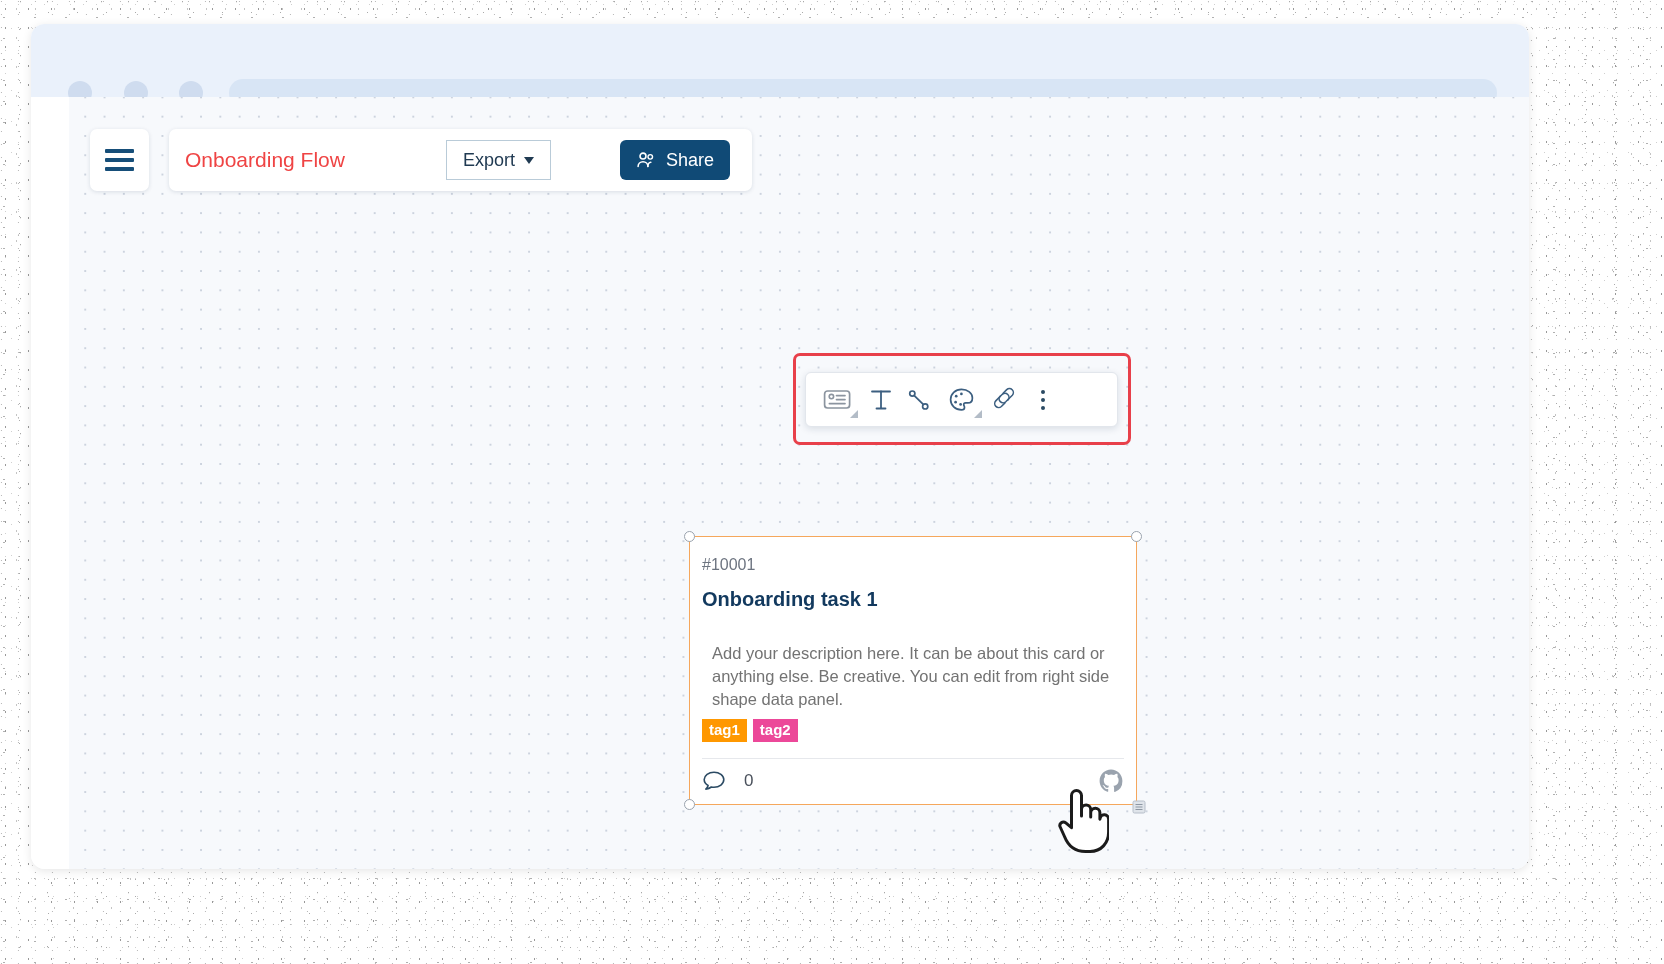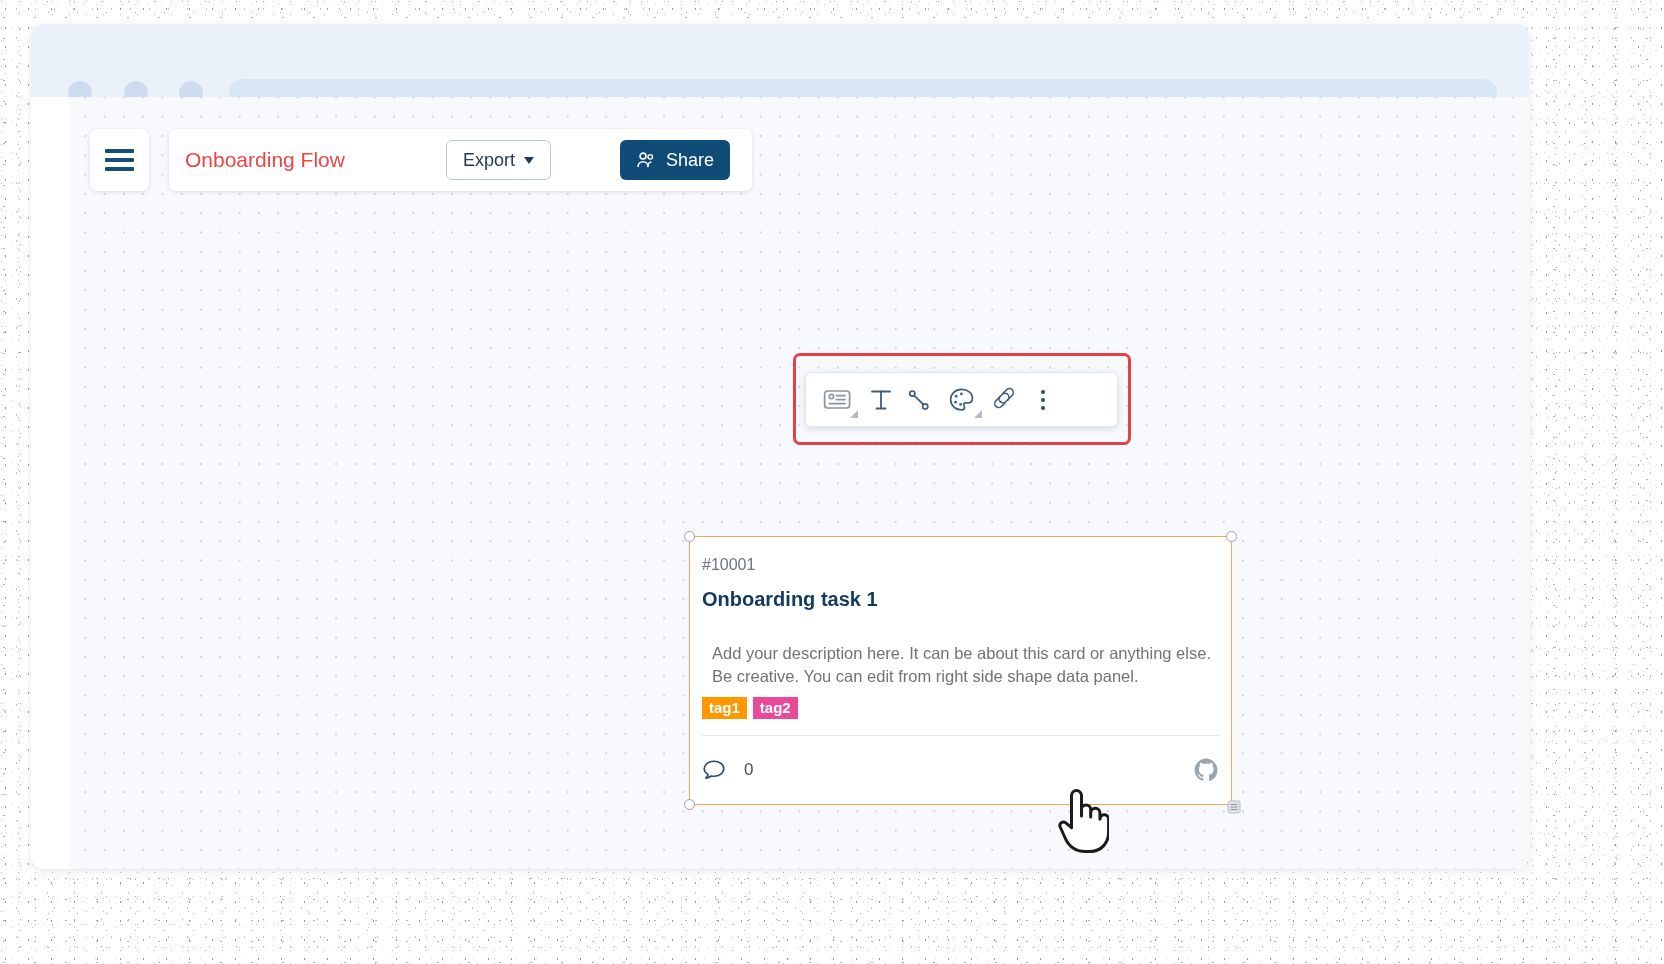--- a/index.html
+++ b/index.html
@@ -104,21 +104,21 @@
   #doc-title {
     margin-left: 16px;
     font-size: 21px; color: #ef4444;
     white-space: nowrap;
   }
   #export-button {
     position: absolute; right: 201px; top: 11px;
     height: 40px; padding: 0 16px;
     background: #ffffff;
     border: 1px solid #b9cbd8;
-    border-radius: 6px;
+    border-radius: 0;
     display: flex; align-items: center; gap: 9px;
     font-size: 18px; color: #203a52;
     cursor: pointer;
   }
   #export-caret {
     width: 0; height: 0;
     border-left: 5.5px solid transparent;
     border-right: 5.5px solid transparent;
     border-top: 7px solid #203a52;
   }
@@ -164,21 +164,21 @@
     width: 0; height: 0;
     border-left: 8px solid transparent;
     border-bottom: 8px solid #b3bcc7;
   }
   .dots-vert { display: flex; flex-direction: column; gap: 4px; align-items: center; }
   .dots-vert i { width: 4px; height: 4px; border-radius: 50%; background: #2b4a63; display: block; }
 
   
   #card-shape {
     position: absolute; left: 658px; top: 439px;
-    width: 543px; height: 269px;
+    width: 448px; height: 269px;
     background: #ffffff;
     border: 1.6px solid #f5a75c;
     display: flex; flex-direction: column;
   }
   #card-id {
     margin: 19px 0 0 12px;
     font-size: 16px; color: #6d7480;
   }
   #card-title {
     margin: 14px 0 0 12px;

